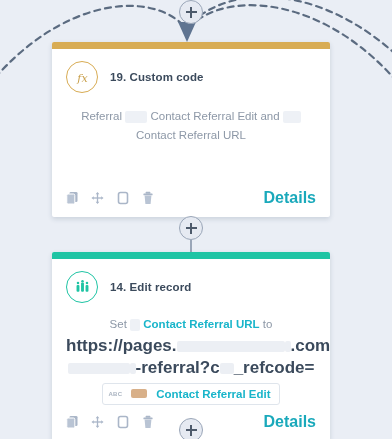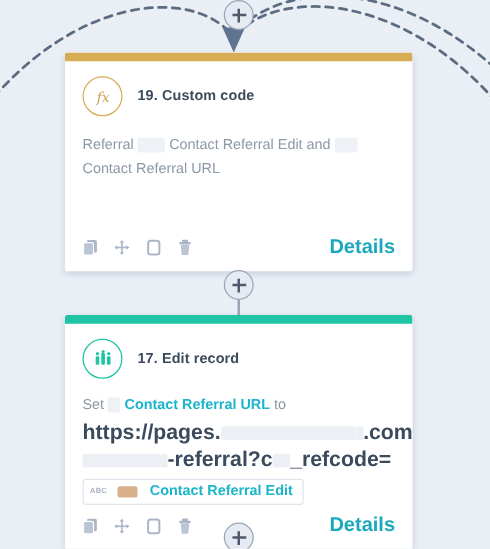--- a/index.html
+++ b/index.html
@@ -12,20 +12,21 @@
     background: #eaeef5;
     font-family: "Liberation Sans", sans-serif;
     overflow: hidden;
     position: relative;
   }
   #canvas {
     position: absolute;
     inset: 0;
     width: 392px;
     height: 358px;
+    text-align: center;
   }
   .bg-svg {
     position: absolute;
     left: 0;
     top: 0;
     width: 392px;
     height: 439px;
     pointer-events: none;
   }
 
@@ -286,21 +287,21 @@
         <div class="node-icon teal">
           <svg width="17" height="17" viewBox="0 0 20 20">
             <rect x="3" y="7" width="3.4" height="8" rx="1.2" fill="#1fc4a4"></rect>
             <rect x="8.3" y="4" width="3.4" height="11" rx="1.2" fill="#1fc4a4"></rect>
             <rect x="13.6" y="7" width="3.4" height="8" rx="1.2" fill="#1fc4a4"></rect>
             <circle cx="4.7" cy="4.6" r="1.5" fill="#1fc4a4"></circle>
             <circle cx="10" cy="2.6" r="1.5" fill="#1fc4a4"></circle>
             <circle cx="15.3" cy="4.6" r="1.5" fill="#1fc4a4"></circle>
           </svg>
         </div>
-        <div class="node-title">17. Edit record</div>
+        <div class="node-title">14. Edit record</div>
       </div>
 
       <div class="card-text-2">
         <span>Set</span>
         <span class="redact w3"></span>
         <span class="tok-teal">Contact Referral URL</span>
         <span>to</span>
       </div>
 
       <div class="url-line">

